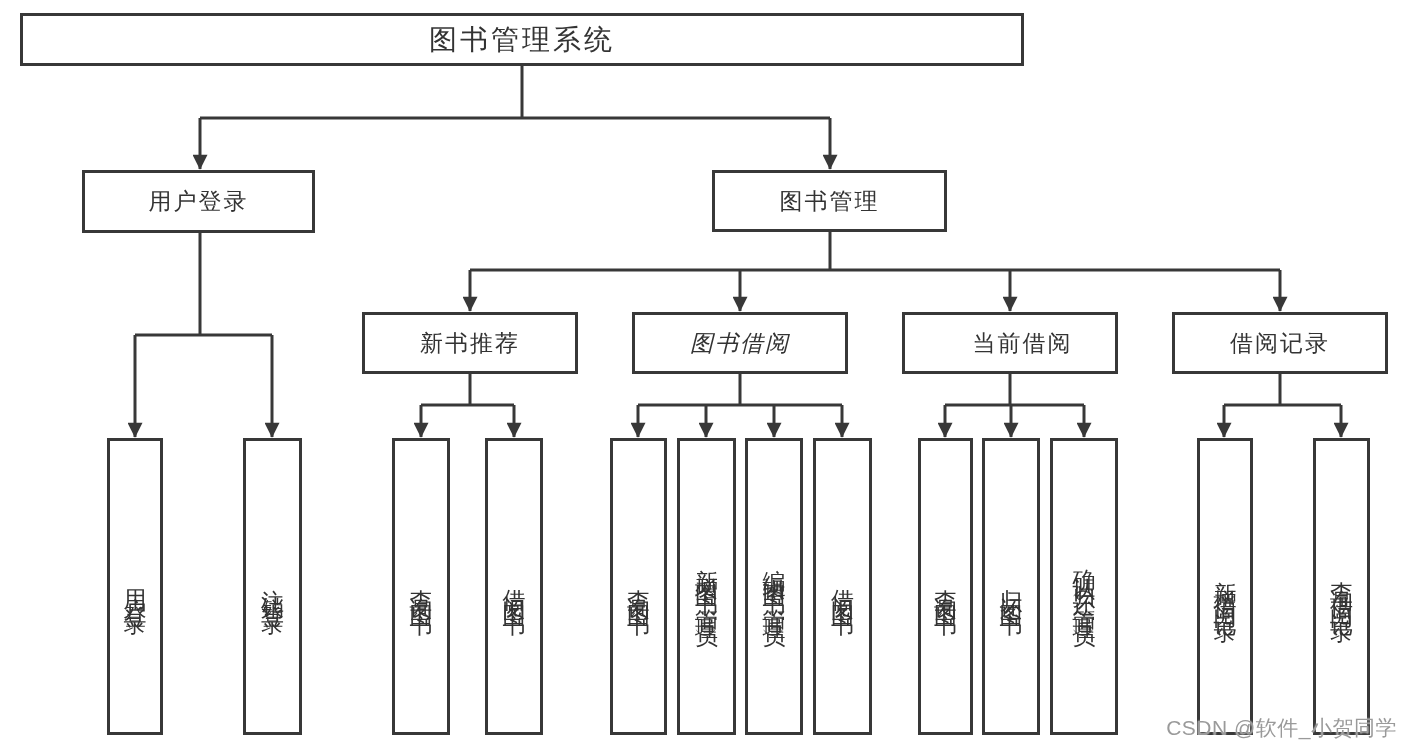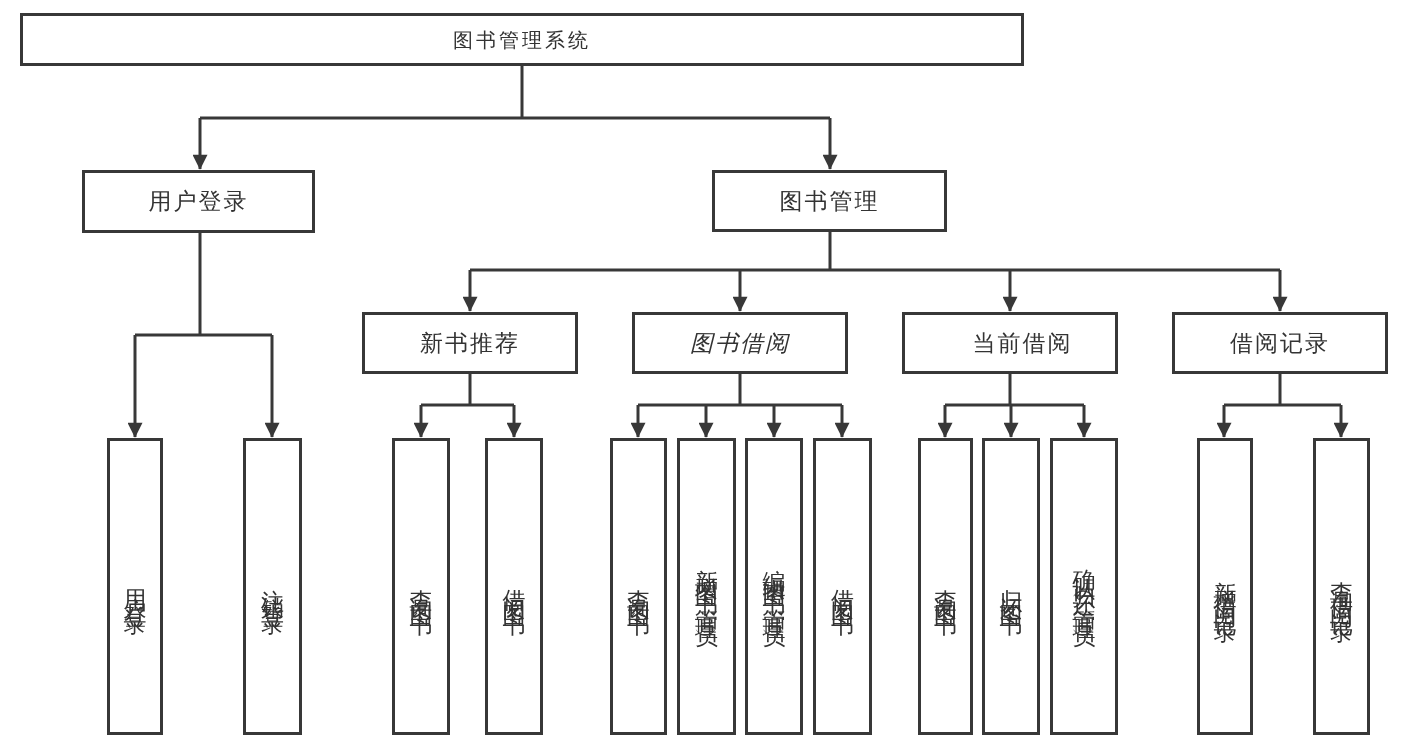--- a/index.html
+++ b/index.html
@@ -13,21 +13,21 @@
     position:relative;width:1405px;height:747px;background:var(--bg);
     font-family:"Liberation Sans",sans-serif;color:var(--text);overflow:hidden;
   }
   .wires{position:absolute;left:0;top:0;width:1405px;height:747px;}
   .node{
     position:absolute;box-sizing:border-box;background:#fff;
     border:3px solid var(--line);display:flex;align-items:center;justify-content:center;
     line-height:1;
   }
   .h-box{font-size:23px;letter-spacing:2px;white-space:nowrap;}
-  .root-box{font-size:20px;letter-spacing:3px;}
+  .root-box{font-size:28px;letter-spacing:3px;}
   .v-box{
     writing-mode:vertical-rl;text-orientation:mixed;
     font-size:23px;letter-spacing:8px;line-height:1;
   }
   .watermark{
     position:absolute;right:8px;bottom:5px;z-index:5;
     font-size:21px;color:var(--wm);letter-spacing:0.5px;white-space:nowrap;
     text-shadow:0 0 2px #ffffff;
   }
 </style>
@@ -100,13 +100,14 @@
   <div class="node v-box" style="left:745px;top:438px;width:58px;height:297px;">编辑图书（管理员）</div>
   <div class="node v-box" style="left:813px;top:438px;width:59px;height:297px;">借阅图书</div>
 
   <div class="node v-box" style="left:918px;top:438px;width:55px;height:297px;">查询图书</div>
   <div class="node v-box" style="left:982px;top:438px;width:58px;height:297px;">归还图书</div>
   <div class="node v-box" style="left:1050px;top:438px;width:68px;height:297px;">确认归还（管理员）</div>
 
   <div class="node v-box" style="left:1197px;top:438px;width:56px;height:297px;">新增借阅记录</div>
   <div class="node v-box" style="left:1313px;top:438px;width:57px;height:297px;">查询借阅记录</div>
 
+  <div class="watermark">CSDN @软件_小贺同学</div>
 </div>
 
 </body></html>

